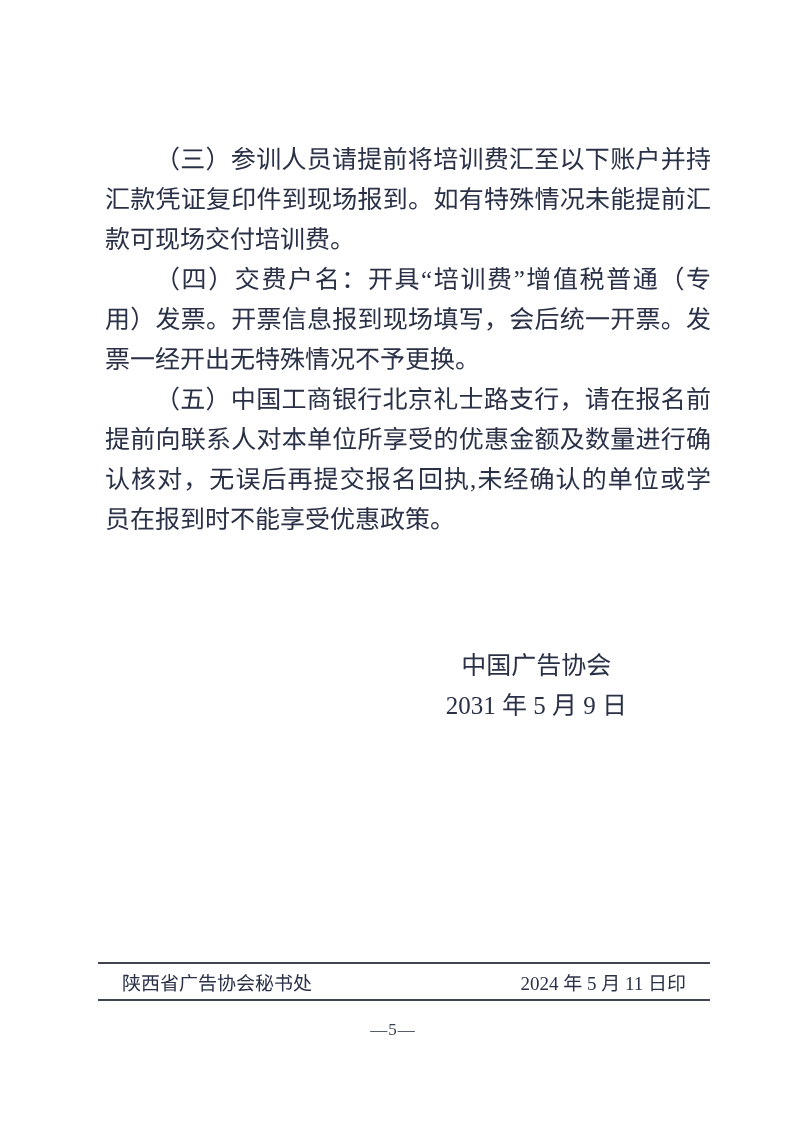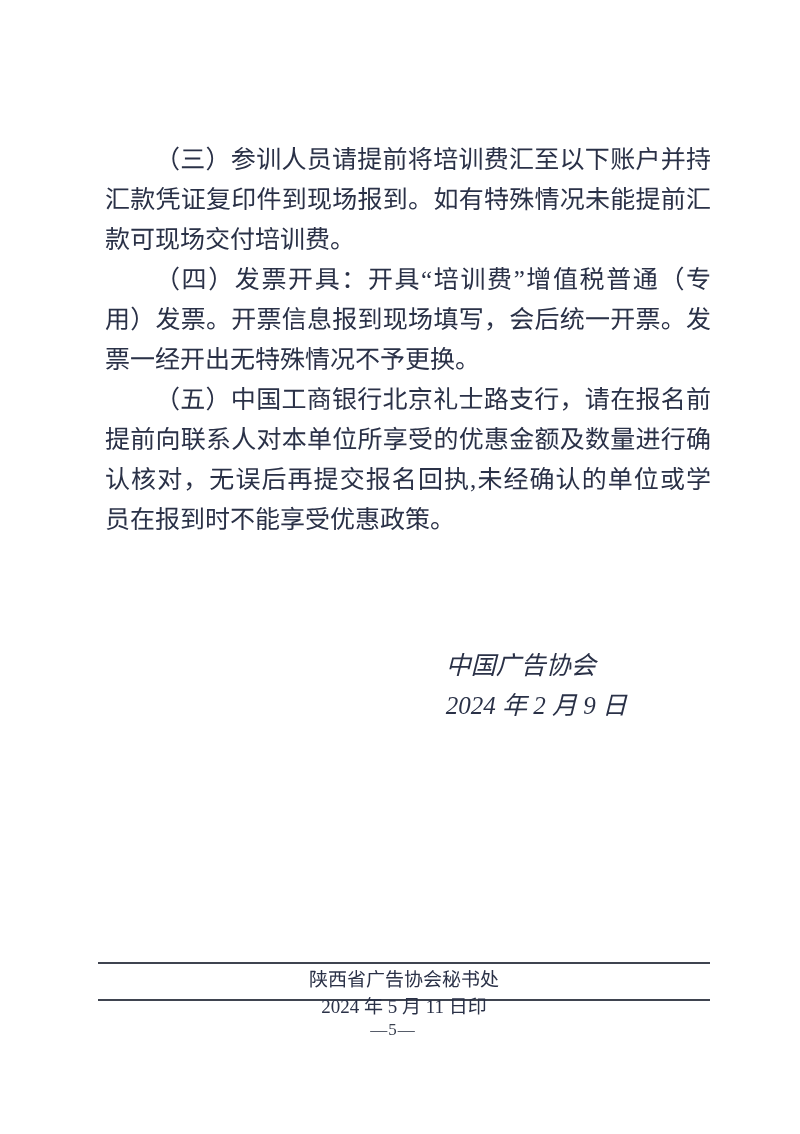--- a/index.html
+++ b/index.html
@@ -34,43 +34,42 @@
   .acct-line {
     margin: 0;
     text-indent: 2em;
     text-align: left;
   }
   .signature {
     margin-top: 106px;
     width: fit-content;
     margin-left: auto;
     margin-right: 84px;
+    text-align: center;
     line-height: 40px;
     text-indent: 0;
-    font-style: italic;
   }
   .signature div {
     white-space: nowrap;
   }
   .footer {
     position: absolute;
     left: 98px;
     top: 962px;
     width: 612px;
     height: 39px;
     box-sizing: border-box;
     border-top: 2px solid #3f4450;
     border-bottom: 2px solid #3f4450;
     display: flex;
     justify-content: space-between;
     align-items: center;
     padding: 0 24px;
     font-size: 19px;
     white-space: nowrap;
-    flex-direction: column;
   }
   .page-number {
     position: absolute;
     top: 1020px;
     left: 0;
     width: 786px;
     text-align: center;
     font-size: 17px;
     letter-spacing: 1px;
     color: #39404f;
@@ -78,27 +77,27 @@
 </style>
 </head>
 <body>
 
 <div class="page">
 
   <main class="body-text">
     <p class="para">（三）参训人员请提前将培训费汇至以下账户并持汇款凭证复印件到现场报到。如有特殊情况未能提前汇款可现场交付培训费。</p>
 
 
-    <p class="para">（四）发票开具：开具“培训费”增值税普通（专用）发票。开票信息报到现场填写，会后统一开票。发票一经开出无特殊情况不予更换。</p>
+    <p class="para">（四）交费户名：开具“培训费”增值税普通（专用）发票。开票信息报到现场填写，会后统一开票。发票一经开出无特殊情况不予更换。</p>
 
     <p class="para">（五）中国工商银行北京礼士路支行，请在报名前提前向联系人对本单位所享受的优惠金额及数量进行确认核对，无误后再提交报名回执,未经确认的单位或学员在报到时不能享受优惠政策。</p>
 
     <div class="signature">
       <div>中国广告协会</div>
-      <div>2024 年 2 月 9 日</div>
+      <div>2031 年 5 月 9 日</div>
     </div>
   </main>
 
   <footer class="footer">
     <span>陕西省广告协会秘书处</span>
     <span>2024 年 5 月 11 日印</span>
   </footer>
 
   <div class="page-number">—5—</div>
 

